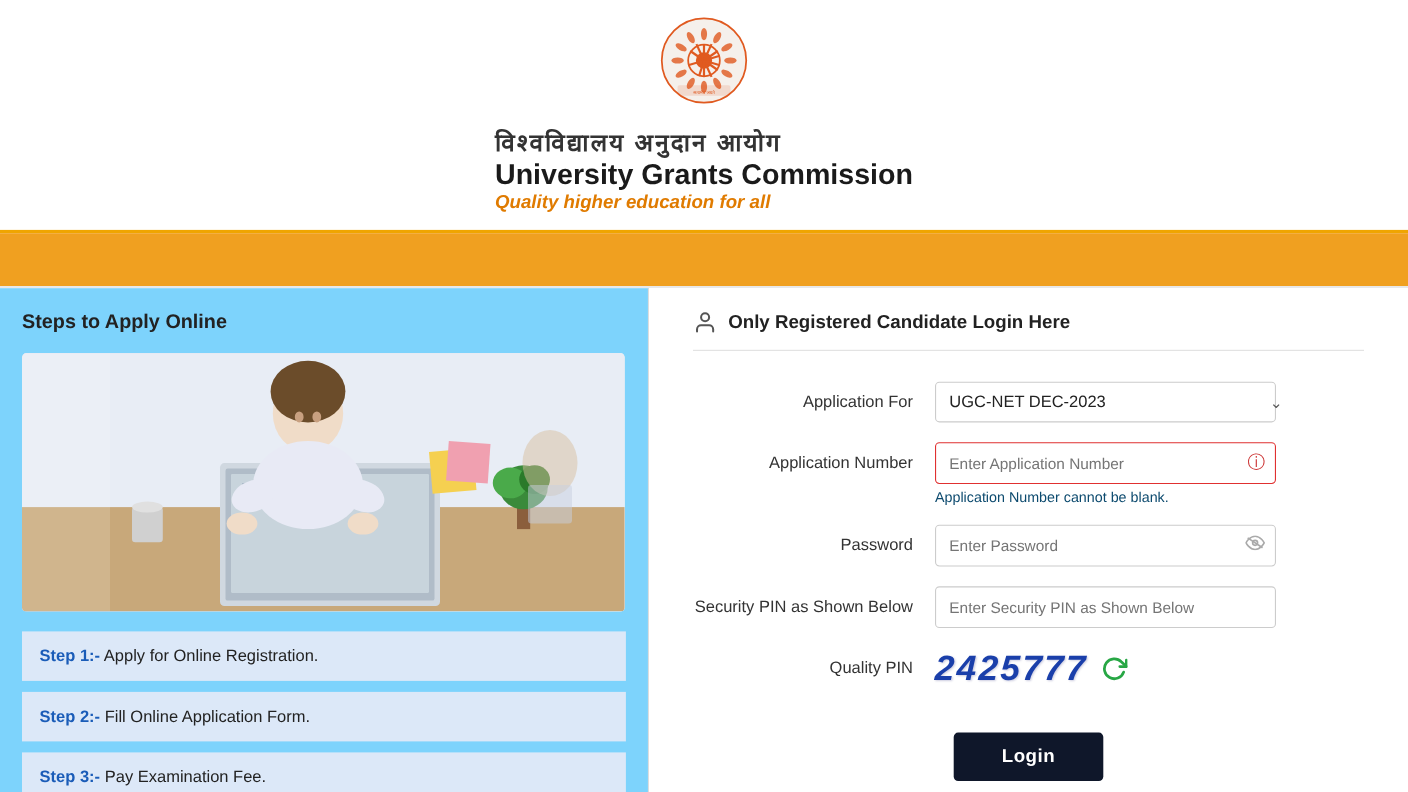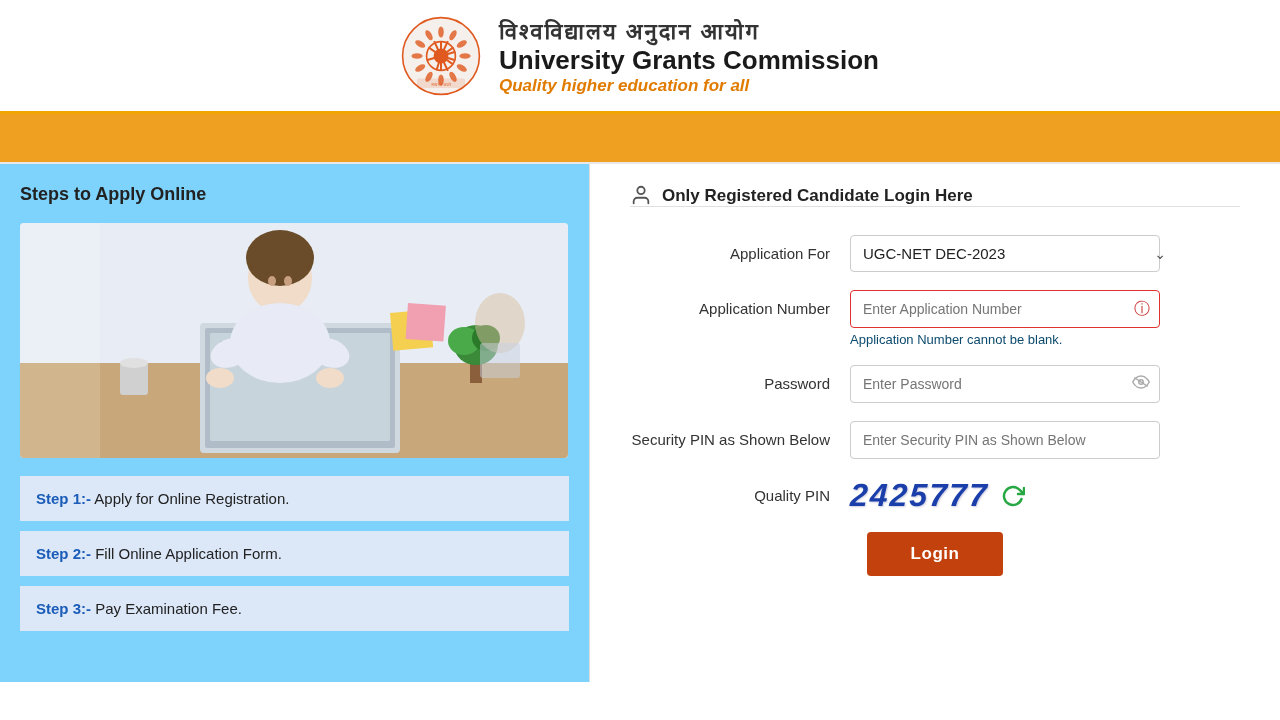--- a/index.html
+++ b/index.html
@@ -11,20 +11,21 @@
       display: flex;
       justify-content: center;
       align-items: center;
       padding: 15px 20px;
       border-bottom: 3px solid #f0a500;
     }
     .logo-area {
       display: flex;
       align-items: center;
       gap: 18px;
+      flex-direction: column;
     }
     .logo-emblem {
       width: 80px;
       height: 80px;
     }
     .logo-text {
       display: flex;
       flex-direction: column;
     }
     .logo-hindi {
@@ -105,27 +106,28 @@
     }
 
     
     .right-panel {
       flex: 1;
       padding: 20px 40px 20px 40px;
       background: #fff;
     }
     .login-header {
       display: flex;
-      align-items: flex-end;
+      align-items: center;
       gap: 10px;
       font-size: 17px;
       font-weight: bold;
       color: #222;
       margin-bottom: 28px;
       border-bottom: 1px solid #e0e0e0;
+      padding-bottom: 14px;
     }
     .login-header svg {
       width: 22px;
       height: 22px;
       color: #555;
     }
 
     .form-row {
       display: flex;
       align-items: flex-start;
@@ -236,29 +238,30 @@
       align-items: center;
     }
 
     
     .login-btn-row {
       display: flex;
       justify-content: center;
       margin-top: 10px;
     }
     .login-btn {
-      background: #c2410c;
+      background: #0f172a;
       color: #fff;
       border: none;
       border-radius: 4px;
       padding: 12px 44px;
       font-size: 17px;
       font-weight: bold;
       cursor: pointer;
       letter-spacing: 0.5px;
+      margin-top: 22px;
     }
   </style>
 </head>
 <body>
 
 <div class="header">
   <div class="logo-area">
 
     <svg class="logo-emblem" viewBox="0 0 100 100" xmlns="http://www.w3.org/2000/svg">
       <circle cx="50" cy="50" r="48" fill="#f5f0eb" stroke="#e05a20" stroke-width="2"></circle>

